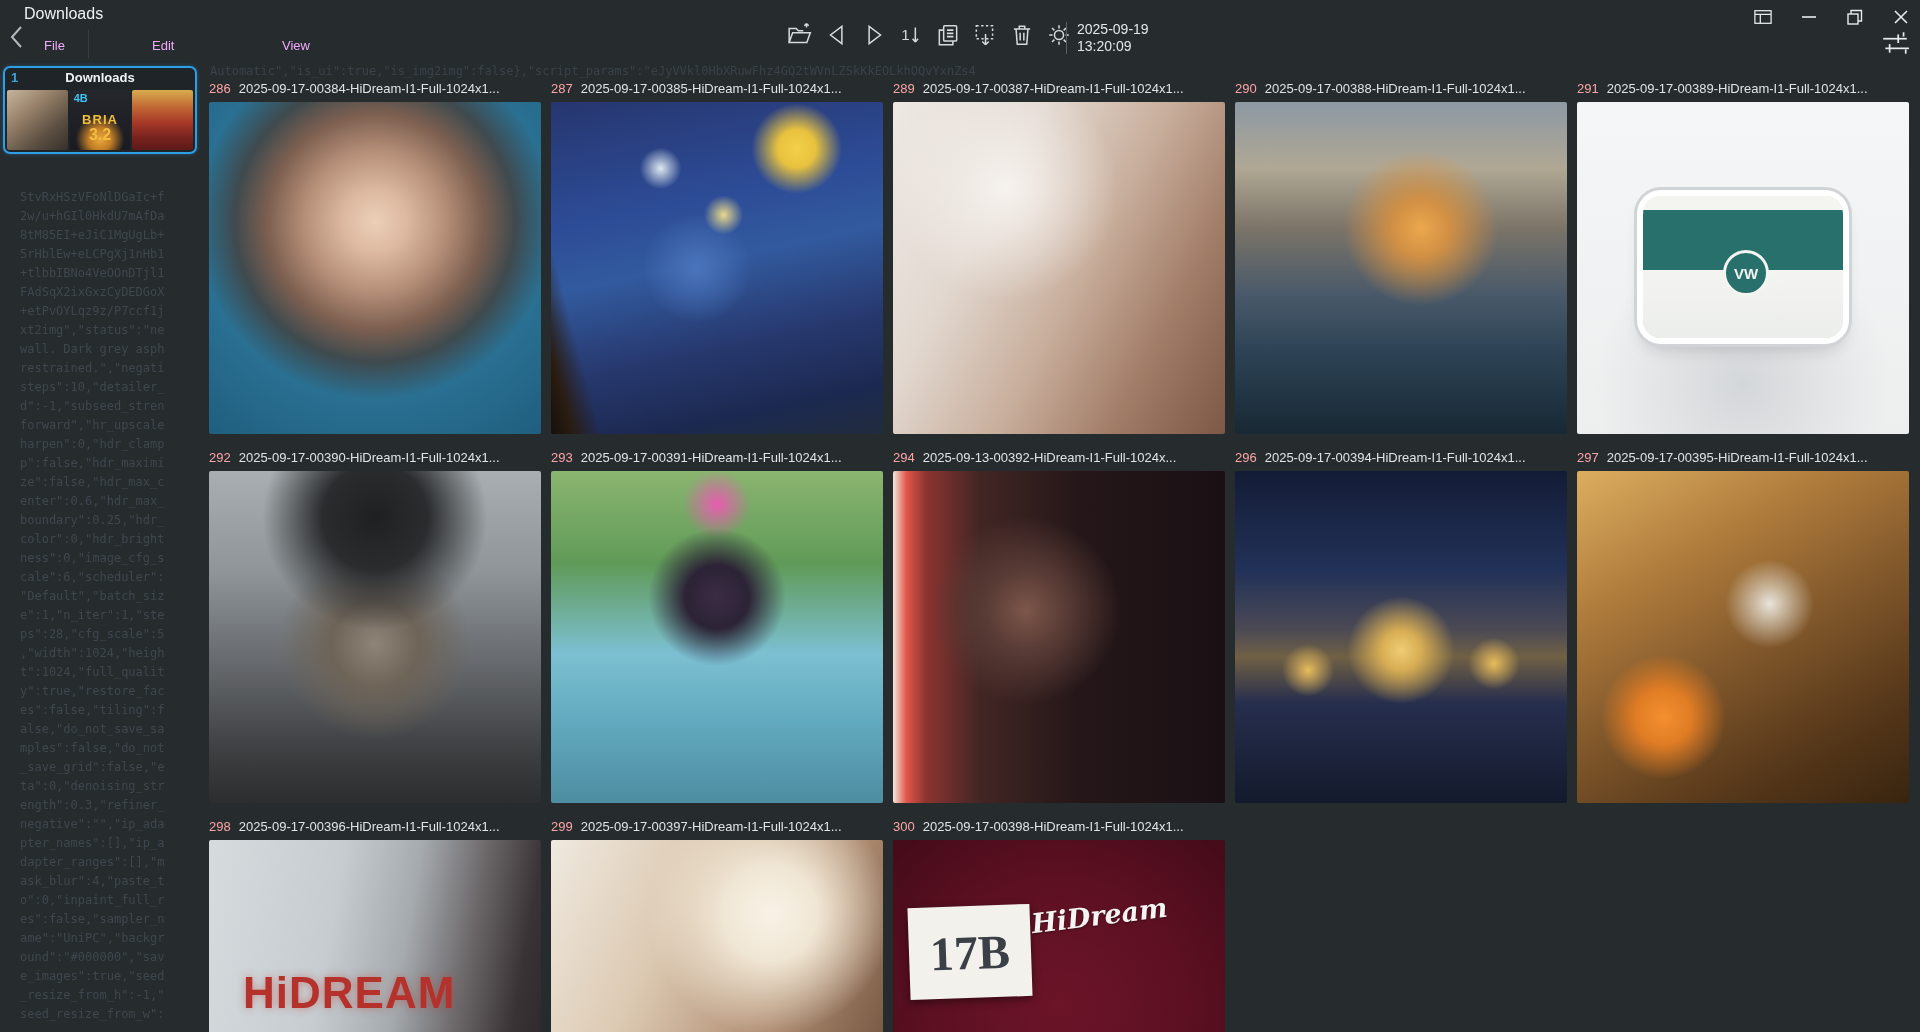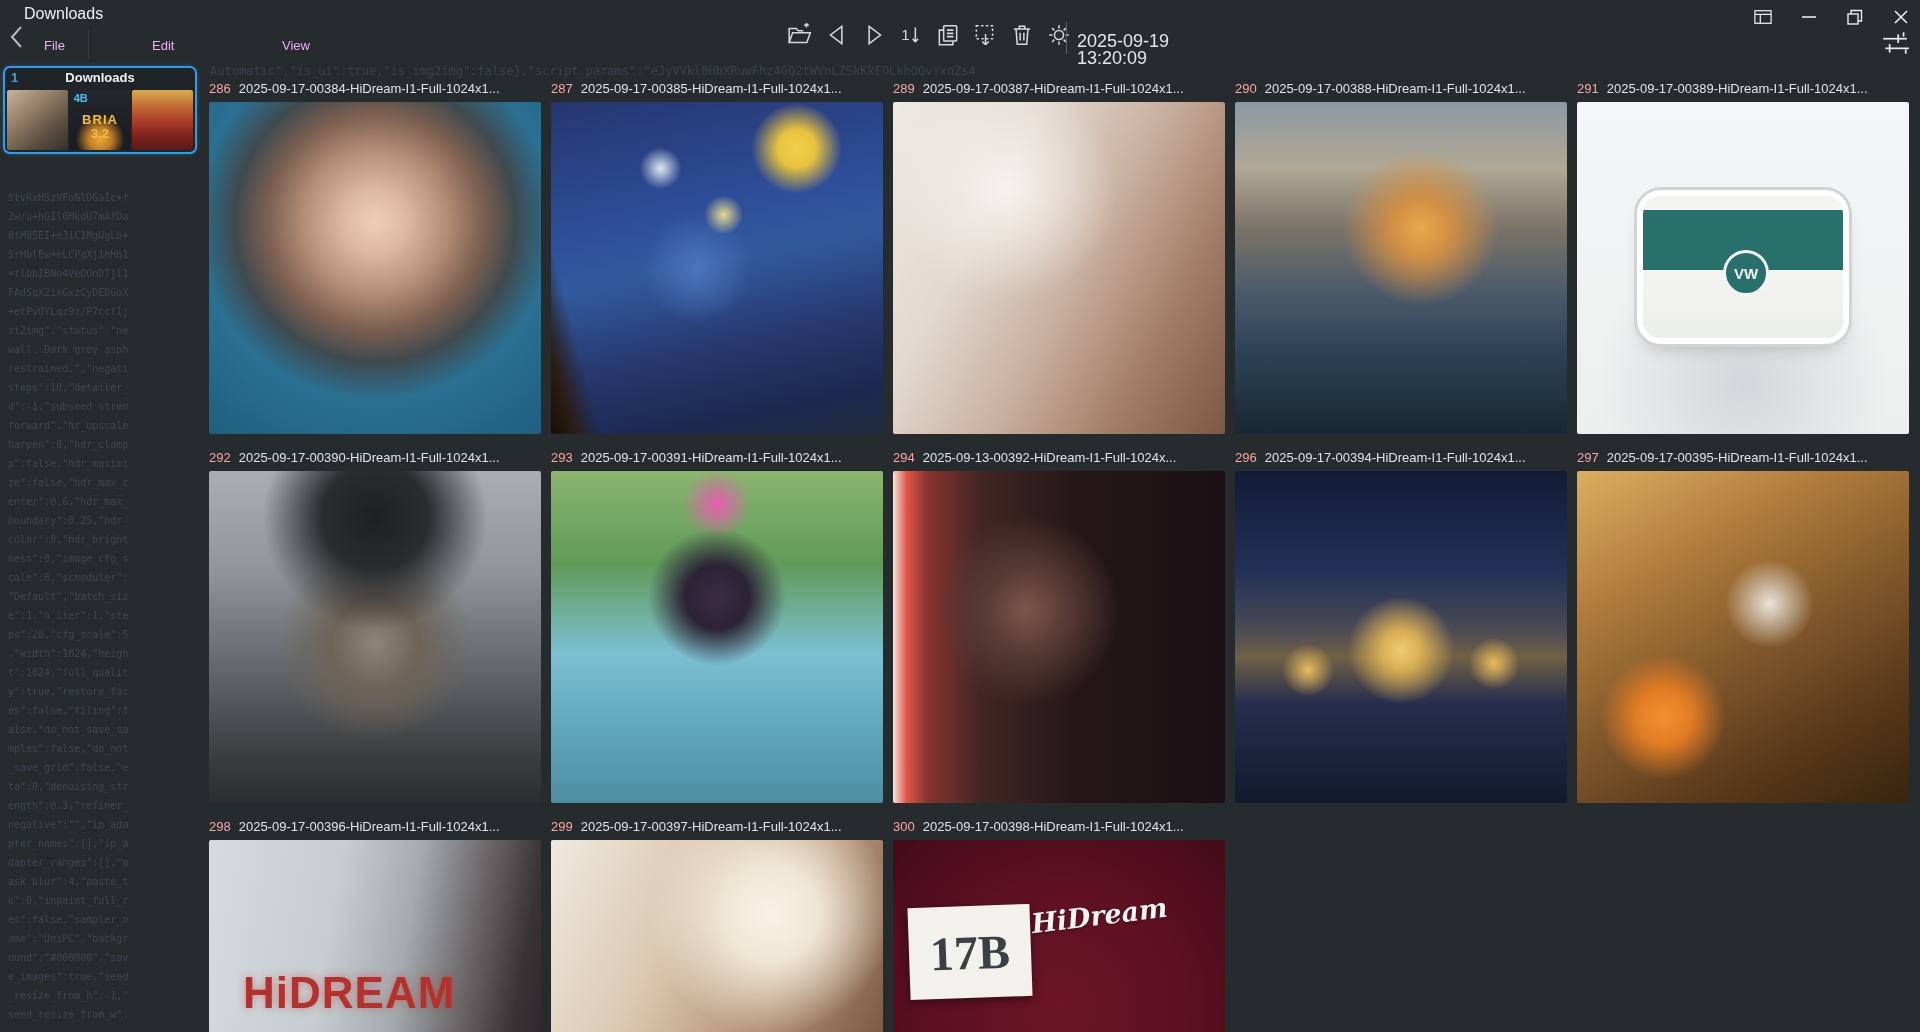--- a/index.html
+++ b/index.html
@@ -7,36 +7,36 @@
        font-family:"Liberation Sans",sans-serif;color:#e6eaec;}
   svg{display:block;}
   .ghost{position:absolute;color:#f0abfc;font-family:"DejaVu Sans Mono",monospace;
          white-space:nowrap;pointer-events:none;}
   #app-title{position:absolute;left:24px;top:5px;font-size:16px;color:#eef1f3;}
   #back-btn{position:absolute;left:6px;top:22px;width:28px;height:32px;cursor:pointer;}
   #ghost-vsep{position:absolute;left:88px;top:30px;width:1px;height:28px;background:#363d43;}
   #toolbar{position:absolute;left:786px;top:20px;display:flex;gap:9px;}
   .tbtn{width:28px;height:30px;display:flex;align-items:center;justify-content:center;cursor:pointer;}
   #dt-sep{position:absolute;left:1066px;top:22px;width:1px;height:32px;background:#565f65;}
-  #datetime{position:absolute;left:1077px;top:33px;font-size:18px;line-height:17px;color:#e3e7e9;}
+  #datetime{position:absolute;left:1077px;top:21px;font-size:14px;line-height:17px;color:#e3e7e9;}
   #win-controls{position:absolute;right:10px;top:8px;display:flex;gap:28px;align-items:center;}
   .wbtn{width:18px;height:18px;display:flex;align-items:center;justify-content:center;cursor:pointer;}
   #filter-btn{position:absolute;right:6px;top:28px;width:34px;height:32px;cursor:pointer;}
   
   #sidebar{position:absolute;left:0;top:0;width:205px;height:1032px;}
   #folder-card{position:absolute;left:3px;top:66px;width:190px;height:84px;
                border:2px solid #2e9fe6;border-radius:7px;background:#1f2428;
                overflow:hidden;cursor:pointer;box-shadow:0 0 4px rgba(46,159,230,.35);}
   .fc-head{position:relative;height:21px;}
   .fc-index{position:absolute;left:6px;top:2px;color:#3da5dc;font-size:13px;font-weight:bold;}
   .fc-label{position:absolute;left:0;right:0;top:2px;text-align:center;font-size:13px;
             color:#f0f3f5;font-weight:bold;}
   .fc-thumbs{position:absolute;left:2px;right:2px;top:22px;bottom:2px;display:flex;gap:2px;}
   .fc-thumb{flex:1;position:relative;overflow:hidden;border-radius:2px;}
-  #sidebar-ghost{position:absolute;left:8px;top:188px;width:192px;font-size:10px;
+  #sidebar-ghost{position:absolute;left:20px;top:188px;width:192px;font-size:12px;
                  line-height:19px;color:#3e474e;font-family:"DejaVu Sans Mono",monospace;
                  overflow:hidden;pointer-events:none;}
   #sidebar-ghost div{white-space:nowrap;overflow:hidden;}
   
   #grid-ghost-line{left:210px;top:64px;font-size:12px;color:#39424a;width:1700px;overflow:hidden;}
   #grid{position:absolute;left:209px;top:80px;display:grid;
         grid-template-columns:repeat(5,332px);column-gap:10px;row-gap:15px;}
   .cell{width:332px;cursor:pointer;}
   .cell-label{height:18px;margin-bottom:4px;font-size:13px;line-height:18px;
               white-space:nowrap;overflow:hidden;display:flex;}
@@ -61,21 +61,21 @@
   .van-logo{left:146px;top:148px;width:40px;height:40px;border-radius:50%;background:#27706b;
             border:3px solid #f4f4f1;color:#f4f4f1;font-weight:bold;font-size:15px;
             display:flex;align-items:center;justify-content:center;}
   .frame295{left:96px;top:56px;width:140px;height:182px;
             background:radial-gradient(circle at 55% 35%,#d9b88a 0%,#c9a272 9%,#54809c 15%,#2a2018 30%,#171310 100%);
             border:9px solid #eee6d2;
             box-shadow:0 5px 14px rgba(0,0,0,.35), inset 0 0 0 2px #c9b98c;}
   .tb-4b{left:4px;top:2px;color:#3fc3f2;font-size:11px;font-weight:bold;}
   .tb-bria{left:50%;top:36%;transform:translateX(-50%);color:#f0bf3e;font-weight:bold;
            font-size:13px;letter-spacing:1px;}
-  .tb-32{left:50%;top:60%;transform:translateX(-50%);color:#f0bf3e;font-weight:bold;font-size:13px;}
+  .tb-32{left:50%;top:60%;transform:translateX(-50%);color:#f0bf3e;font-weight:bold;font-size:16px;}
 </style>
 </head>
 <body>
 
 <div id="app-title">Downloads</div>
 
 <div id="win-controls">
   <div class="wbtn">
     <svg width="20" height="18" viewBox="0 0 20 18" fill="none" stroke="#e8ecee" stroke-width="1.4">
       <rect x="1" y="2" width="18" height="14"></rect>

